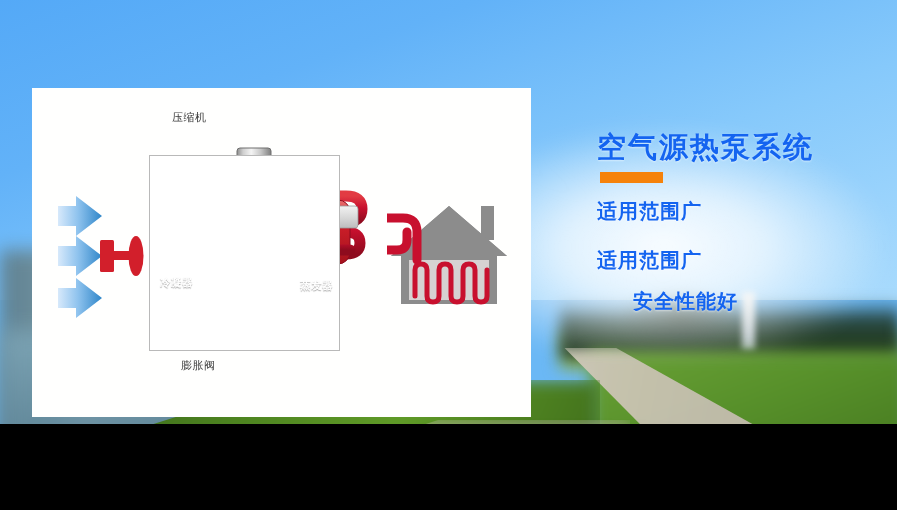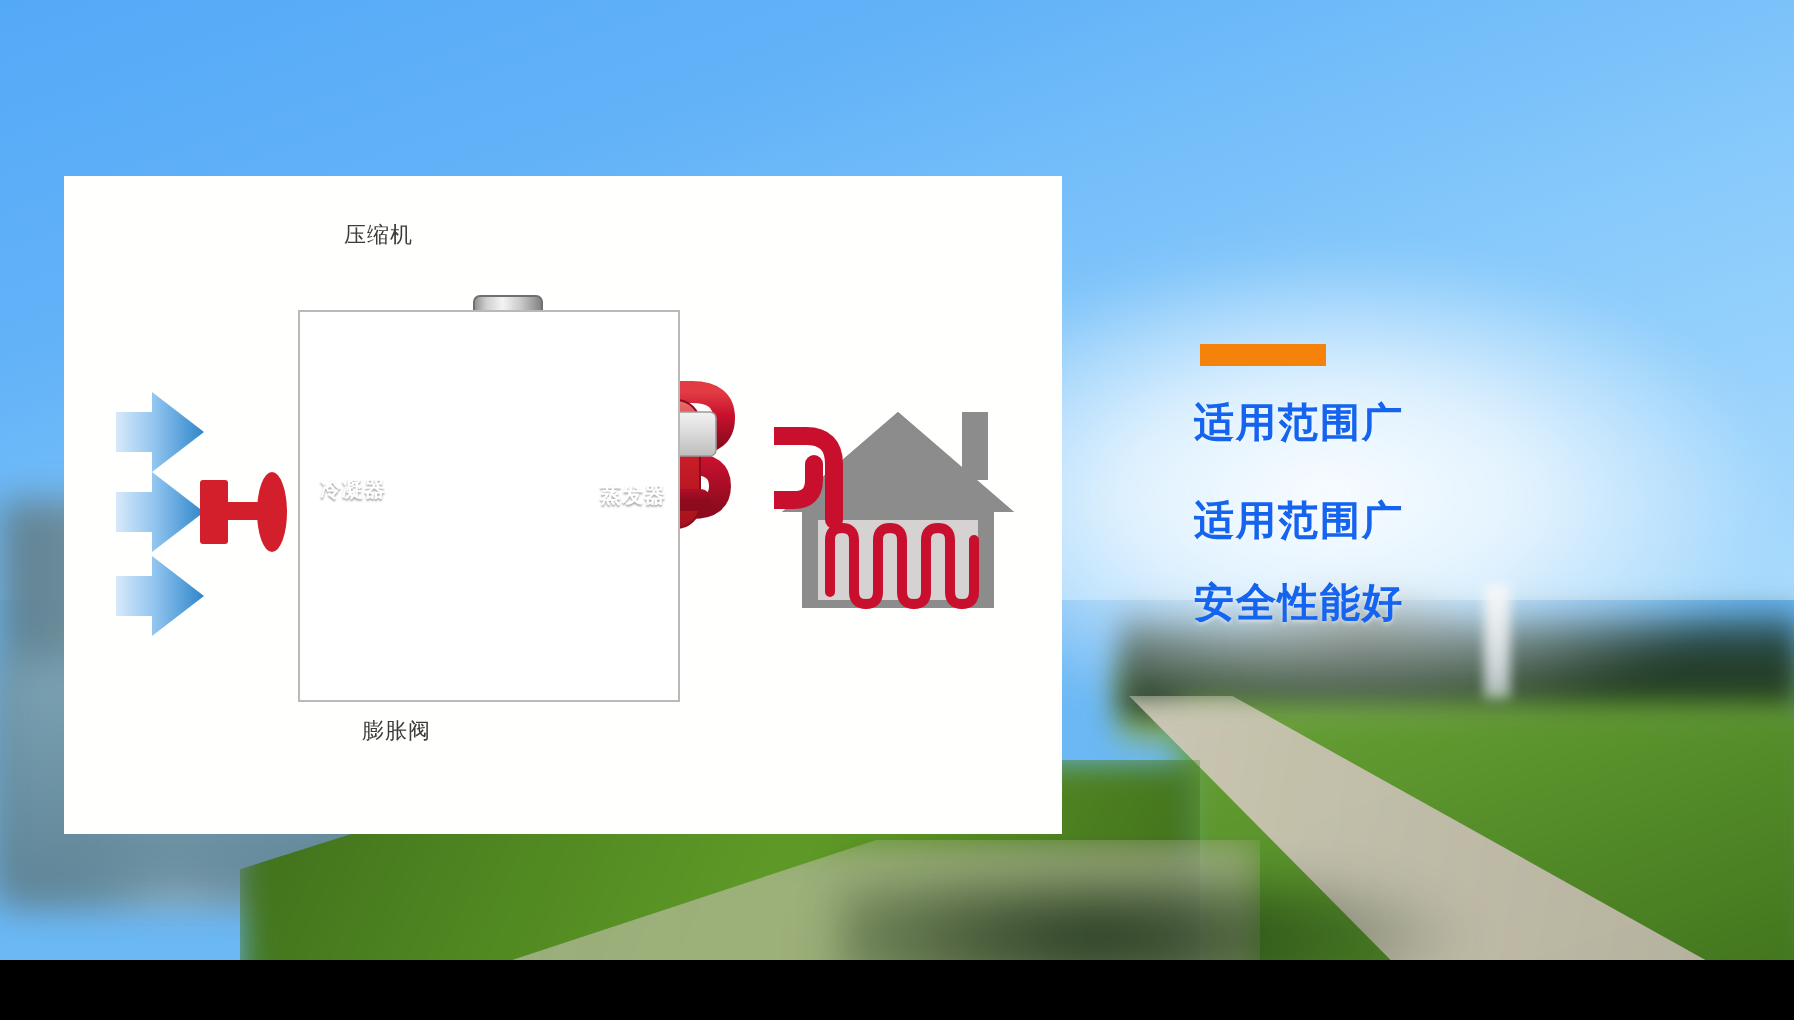--- a/index.html
+++ b/index.html
@@ -1,17 +1,17 @@
 <!DOCTYPE html>
 <html><head>
 <meta charset="utf-8">
 <style>
   html,body{margin:0;padding:0;background:#000;}
   #stage{
-    position:relative;width:897px;height:480px;overflow:hidden;
+    position:relative;width:897px;height:424px;overflow:hidden;
     font-family:"DejaVu Sans","Liberation Sans",sans-serif;
     background:#6bb8f5;
   }
   
   .bg-sky{
     position:absolute;left:0;top:0;width:897px;height:300px;
     background:linear-gradient(160deg,#54a9f7 0%,#62b2f8 28%,#86c9fb 62%,#a9dbfd 100%);
   }
   .bg-haze{
     position:absolute;left:470px;top:120px;width:430px;height:230px;
@@ -90,39 +90,39 @@
     border:1px solid #b9b9b9;background:#fff;
   }
 
   
   .lbl{position:absolute;color:#3c3c3c;font-size:11px;letter-spacing:.5px;white-space:nowrap;}
   .lbl-compressor{left:140px;top:22px;}
   .lbl-valve{left:133px;top:270px;margin-left:16px;}
 
   .vessel-text{
     position:absolute;color:#fff;font-size:10.5px;font-weight:bold;
-    text-shadow:0 1px 1px rgba(0,0,0,.35);white-space:nowrap;letter-spacing:.5px;
+    text-shadow:0 1px 1px rgba(0,0,0,.35);white-space:nowrap;letter-spacing:.5px;margin-top:38px;
   }
 
   
   .title{
     position:absolute;left:597px;top:128px;
     font-size:29px;font-weight:bold;color:#1464f0;letter-spacing:2px;
     text-shadow:0 1px 2px rgba(255,255,255,.55);white-space:nowrap;
   }
   .rule{
     position:absolute;left:600px;top:172px;width:63px;height:11px;background:#f5820b;
   }
   .bullet{
     position:absolute;left:597px;font-size:20px;font-weight:bold;color:#1464f0;
     letter-spacing:1px;text-shadow:0 1px 2px rgba(255,255,255,.5);white-space:nowrap;
   }
   .b0{top:198px;}
   .b1{top:247px;}
-  .b2{top:288px;}
+  .b2{top:288px;margin-left:36px;}
 </style>
 </head>
 <body>
 
 <div id="stage">
 
   <div class="bg-sky"></div>
   <div class="bg-city"></div>
   <div class="bg-water"></div>
   <div class="bg-farfield"></div>
@@ -269,19 +269,20 @@
 
     <div class="diagram-box"></div>
 
     <div class="lbl lbl-compressor">压缩机</div>
     <div class="lbl lbl-valve">膨胀阀</div>
 
     <div class="vessel-text" style="left:128px;top:150px;">冷凝器</div>
     <div class="vessel-text" style="left:268px;top:153px;">蒸发器</div>
   </div>
 
+  <div class="title">空气源热泵系统</div>
   <div class="rule"></div>
 
   <div class="bullet b0">适用范围广</div>
   <div class="bullet b1">适用范围广</div>
   <div class="bullet b2">安全性能好</div>
 
 </div>
 
 </body></html>

